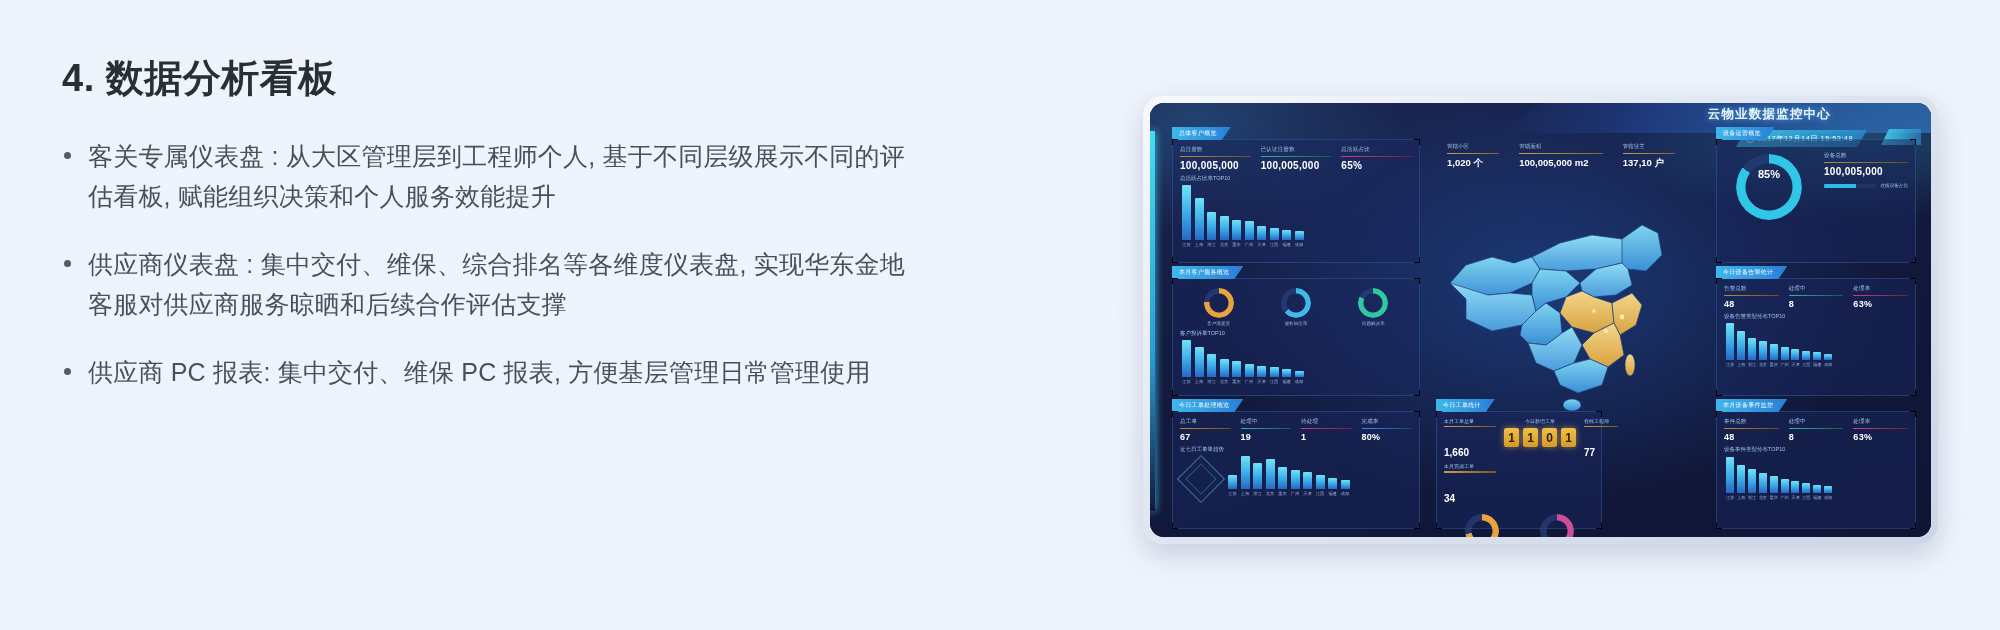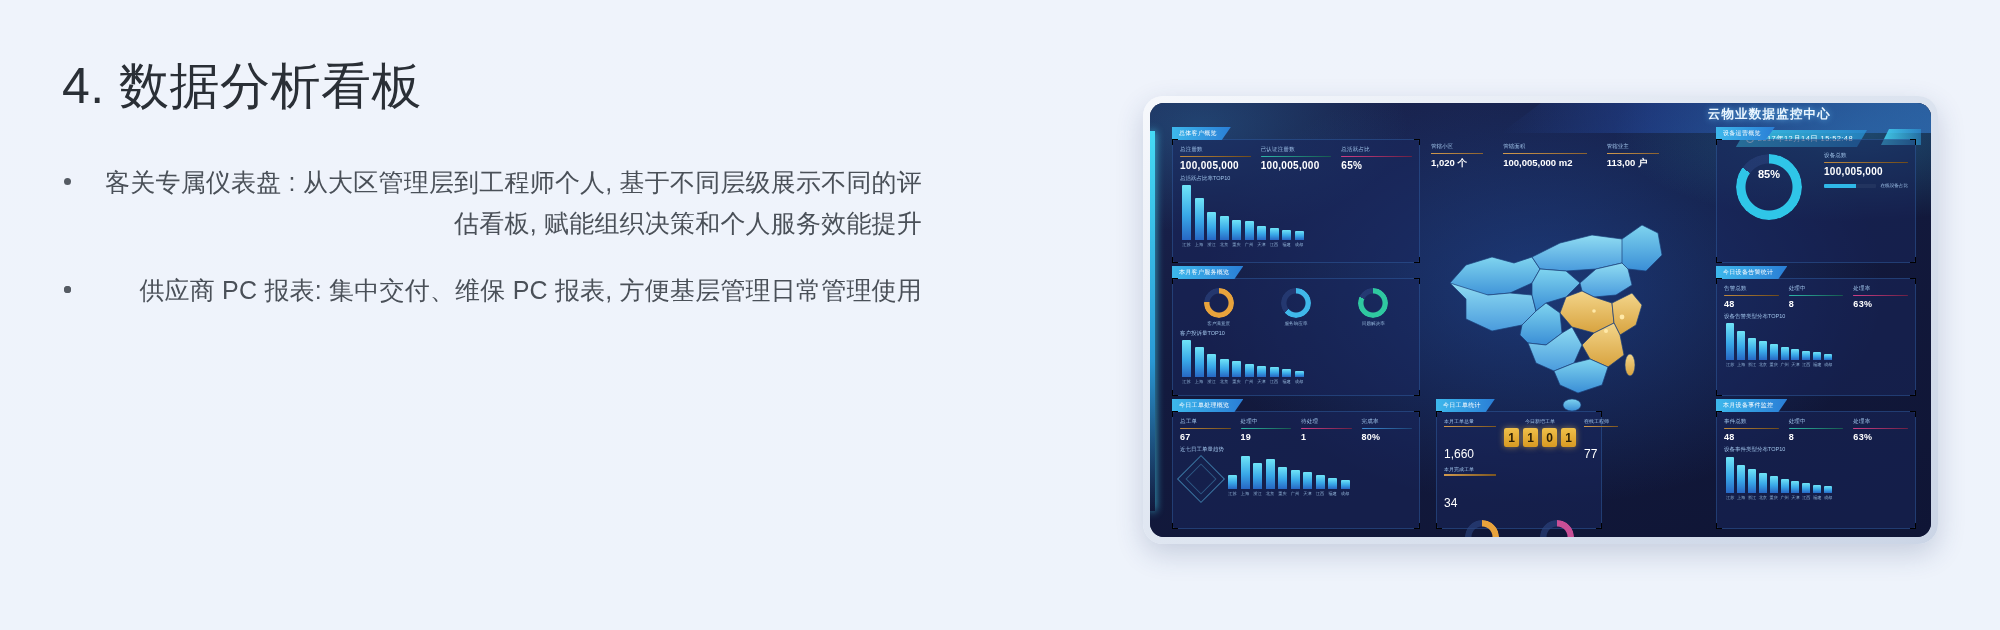--- a/index.html
+++ b/index.html
@@ -17,44 +17,43 @@
     background: linear-gradient(180deg,#eff3fb 0%, #eef3fb 100%);
   }
   
   .left-col {
     position: absolute;
     left: 62px;
     top: 56px;
     width: 860px;
   }
   .section-title {
-    font-size: 50px;
-    font-weight: 400;
+    font-size: 38px;
+    font-weight: 700;
     color: #2a2f36;
     letter-spacing: 0.5px;
     line-height: 1.2;
-    margin-bottom: 46px;
+    margin-bottom: 34px;
   }
   .lead {
     font-size: 25px;
     color: #4a5058;
     line-height: 1.5;
     margin-bottom: 36px;
     letter-spacing: 0.2px;
   }
   .bullets { list-style: none; }
   .bullet {
     position: relative;
     padding-left: 26px;
     font-size: 25px;
     color: #4a5058;
     line-height: 1.62;
     margin-bottom: 27px;
     letter-spacing: 0.2px;
-    text-align: right;
   }
   .bullet:last-child { margin-bottom: 0; }
   .bullet .dot {
     position: absolute;
     left: 2px;
     top: 16px;
     width: 7px;
     height: 7px;
     border-radius: 50%;
     background: #555b63;
@@ -177,21 +176,21 @@
   .donut-item { text-align:center; }
   .donut { width: 30px; height: 30px; border-radius: 50%; margin: 0 auto; }
   .donut-cap { font-size: 4.6px; color: #92b4d8; margin-top: 3px; white-space: nowrap; }
   
   .map-area {
     position: absolute; left: 286px; top: 96px; width: 236px; height: 258px;
   }
   .map-svg { width: 100%; height: 100%; }
   
   .center-kpis {
-    position: absolute; left: 281px; top: 40px; width: 228px;
+    position: absolute; left: 297px; top: 40px; width: 228px;
     display: flex; gap: 20px;
   }
   .ck { flex: 1; }
   .ck-label { font-size: 5.5px; color: #9fc2e8; white-space: nowrap; }
   .ck-rule { height: 1.6px; margin: 2.5px 0 3px; background: linear-gradient(90deg,#d19a4e,#8a6230); }
   .ck-val { font-size: 9.5px; font-weight: 700; color: #ffffff; white-space: nowrap; }
   
   .gauge-big { width: 66px; height: 66px; border-radius: 50%; margin: 8px auto 0; position: relative; }
   .gauge-big-txt {
     position:absolute; inset:0; display:flex; align-items:center; justify-content:center;
@@ -204,21 +203,21 @@
   .num-tiles { display:flex; gap:4px; justify-content:center; margin-top: 4px; }
   .num-tile {
     width: 15px; height: 19px; border-radius: 2px;
     background: linear-gradient(180deg,#f0c04a,#d79a22);
     color:#2b1f05; font-size: 12px; font-weight: 700;
     display:flex; align-items:center; justify-content:center;
     box-shadow: 0 0 6px rgba(240,190,80,0.55);
   }
   .mini-label { font-size: 5px; color: #9fc2e8; white-space: nowrap; }
   .mini-rule { height: 1.4px; margin: 2px 0 2px; background: linear-gradient(90deg,#d19a4e,#7a5520); }
-  .mini-val { font-size: 12px; font-weight:400; color:#fff;margin-top:20px; }
+  .mini-val { font-size: 10px; font-weight:700; color:#fff;margin-top:20px; }
   .diamond {
     width: 34px; height: 34px; margin: 6px 0 0 4px;
     border: 1px solid rgba(90,190,235,0.55);
     transform: rotate(45deg);
     position: relative;
   }
   .diamond::after {
     content:""; position:absolute; inset:5px;
     border: 1px solid rgba(90,190,235,0.35);
   }
@@ -235,20 +234,21 @@
 
   <div class="left-col">
     <h1 class="section-title">4. 数据分析看板</h1>
     <ul class="bullets">
       <li class="bullet">
         <span class="dot"></span>
         <span>客关专属仪表盘 : 从大区管理层到工程师个人, 基于不同层级展示不同的评估看板, 赋能组织决策和个人服务效能提升</span>
       </li>
       <li class="bullet">
         <span class="dot"></span>
+        <span>供应商仪表盘 : 集中交付、维保、综合排名等各维度仪表盘, 实现华东金地客服对供应商服务晾晒和后续合作评估支撑</span>
       </li>
       <li class="bullet">
         <span class="dot"></span>
         <span>供应商 PC 报表:  集中交付、维保 PC 报表, 方便基层管理日常管理使用</span>
       </li>
     </ul>
   </div>
 
   <div class="dash-wrap">
     <div class="dash-frame">
@@ -490,21 +490,21 @@
             <div class="ck-val">1,020 个</div>
           </div>
           <div class="ck" style="flex:1.6">
             <div class="ck-label">管辖面积</div>
             <div class="ck-rule"></div>
             <div class="ck-val">100,005,000 m2</div>
           </div>
           <div class="ck">
             <div class="ck-label">管辖业主</div>
             <div class="ck-rule"></div>
-            <div class="ck-val">113,00 户</div>
+            <div class="ck-val">137,10 户</div>
           </div>
         </div>
 
         <div class="map-area">
           <svg class="map-svg" viewBox="0 0 236 258">
             <defs>
               <linearGradient id="mg" x1="0" y1="0" x2="0" y2="1">
                 <stop offset="0%" stop-color="#7fd4ef"></stop>
                 <stop offset="100%" stop-color="#3a8ed6"></stop>
               </linearGradient>

